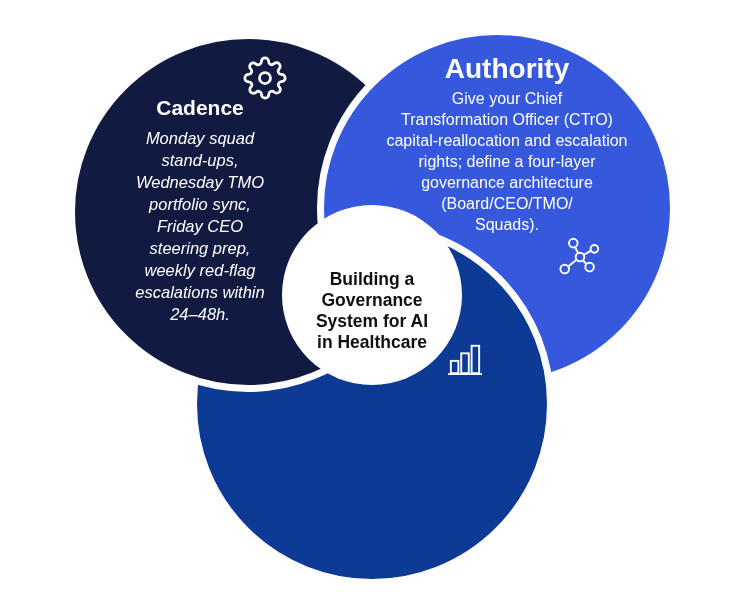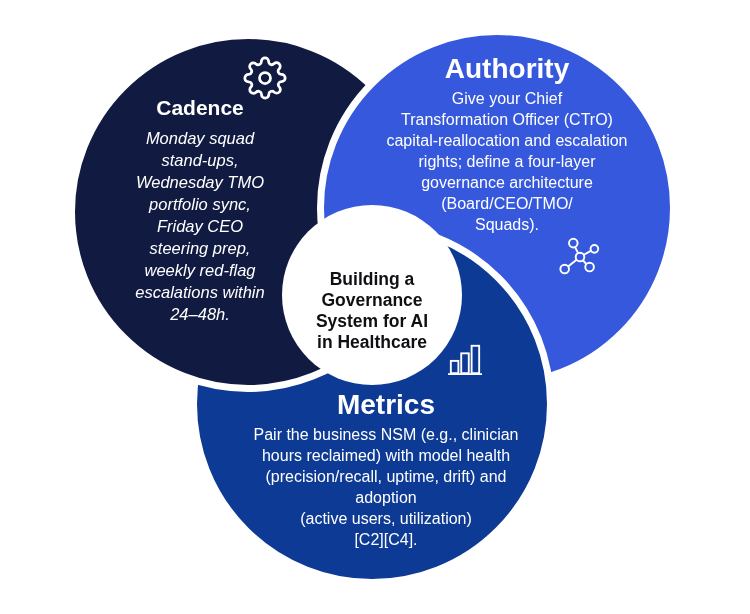--- a/index.html
+++ b/index.html
@@ -91,28 +91,19 @@
     <div class="title">Authority</div>
     <div class="body">Give your Chief
 Transformation Officer (CTrO)
 capital-reallocation and escalation
 rights; define a four-layer
 governance architecture
 (Board/CEO/TMO/
 Squads).</div>
   </div>
 
-  <div class="label metrics-label">
-    <div class="title">Metrics</div>
-    <div class="body">Pair the business NSM (e.g., clinician
-hours reclaimed) with model health
-(precision/recall, uptime, drift) and
-adoption
-(active users, utilization)
-[C2][C4].</div>
-  </div>
 
   <div class="center-label">Building a
 Governance
 System for AI
 in Healthcare</div>
 
 </div>
 
 </body></html>

